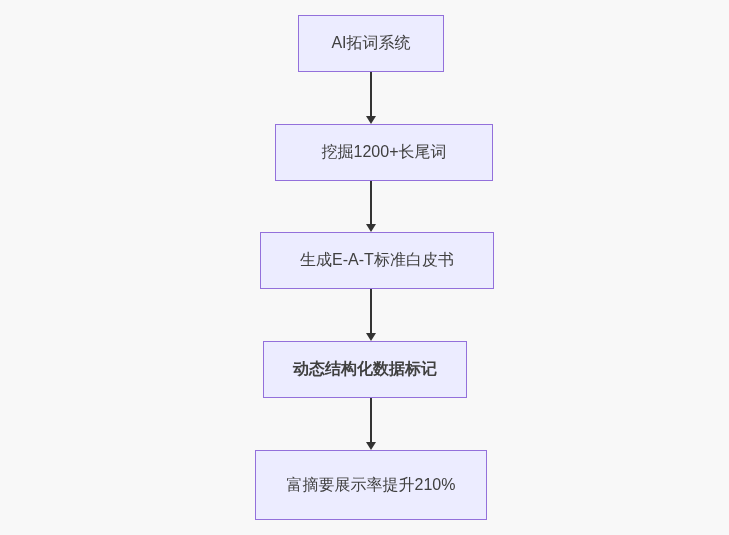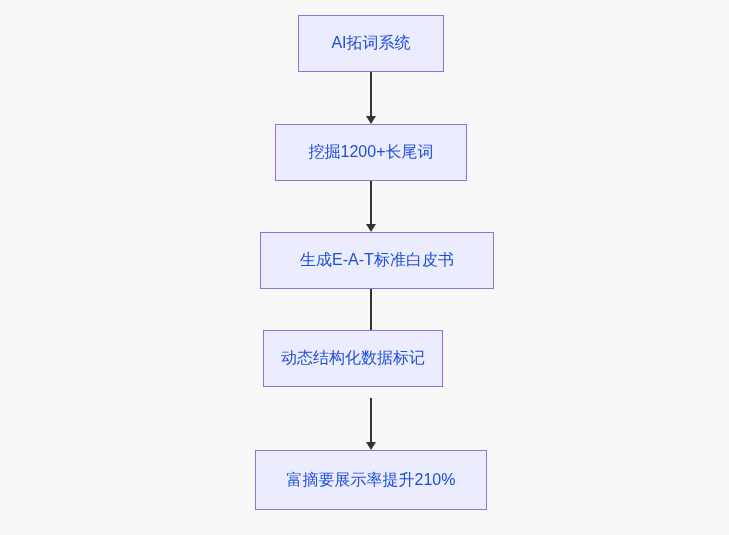--- a/index.html
+++ b/index.html
@@ -18,33 +18,33 @@
     position: absolute;
     left: 0; top: 0;
     width: 729px;
     height: 535px;
   }
   .flow-node {
     position: absolute;
     box-sizing: border-box;
     background: #ECECFF;
     border: 1px solid #9370DB;
-    color: #1d4ed8;
+    color: #404040;
     font-size: 16px;
     display: flex;
     align-items: center;
     justify-content: center;
     text-align: center;
     white-space: nowrap;
   }
   .n1 { left: 298px; top: 15px;  width: 146px; height: 57px; }
-  .n2 { left: 275px; top: 124px; width: 192px; height: 57px; }
+  .n2 { left: 275px; top: 124px; width: 218px; height: 57px; }
   .n3 { left: 260px; top: 232px; width: 234px; height: 57px; }
-  .n4 { left: 263px; top: 330px; width: 180px; height: 57px; }
-  .n5 { left: 255px; top: 450px; width: 232px; height: 60px; }
+  .n4 { left: 263px; top: 341px; width: 204px; height: 57px; font-weight: bold; }
+  .n5 { left: 255px; top: 450px; width: 232px; height: 70px; }
 
   .flow-arrow {
     position: absolute;
     left: 366px;       
     width: 10px;
   }
   .a1 { top: 72px;  height: 52px; }
   .a2 { top: 181px; height: 51px; }
   .a3 { top: 289px; height: 52px; }
   .a4 { top: 398px; height: 52px; }

